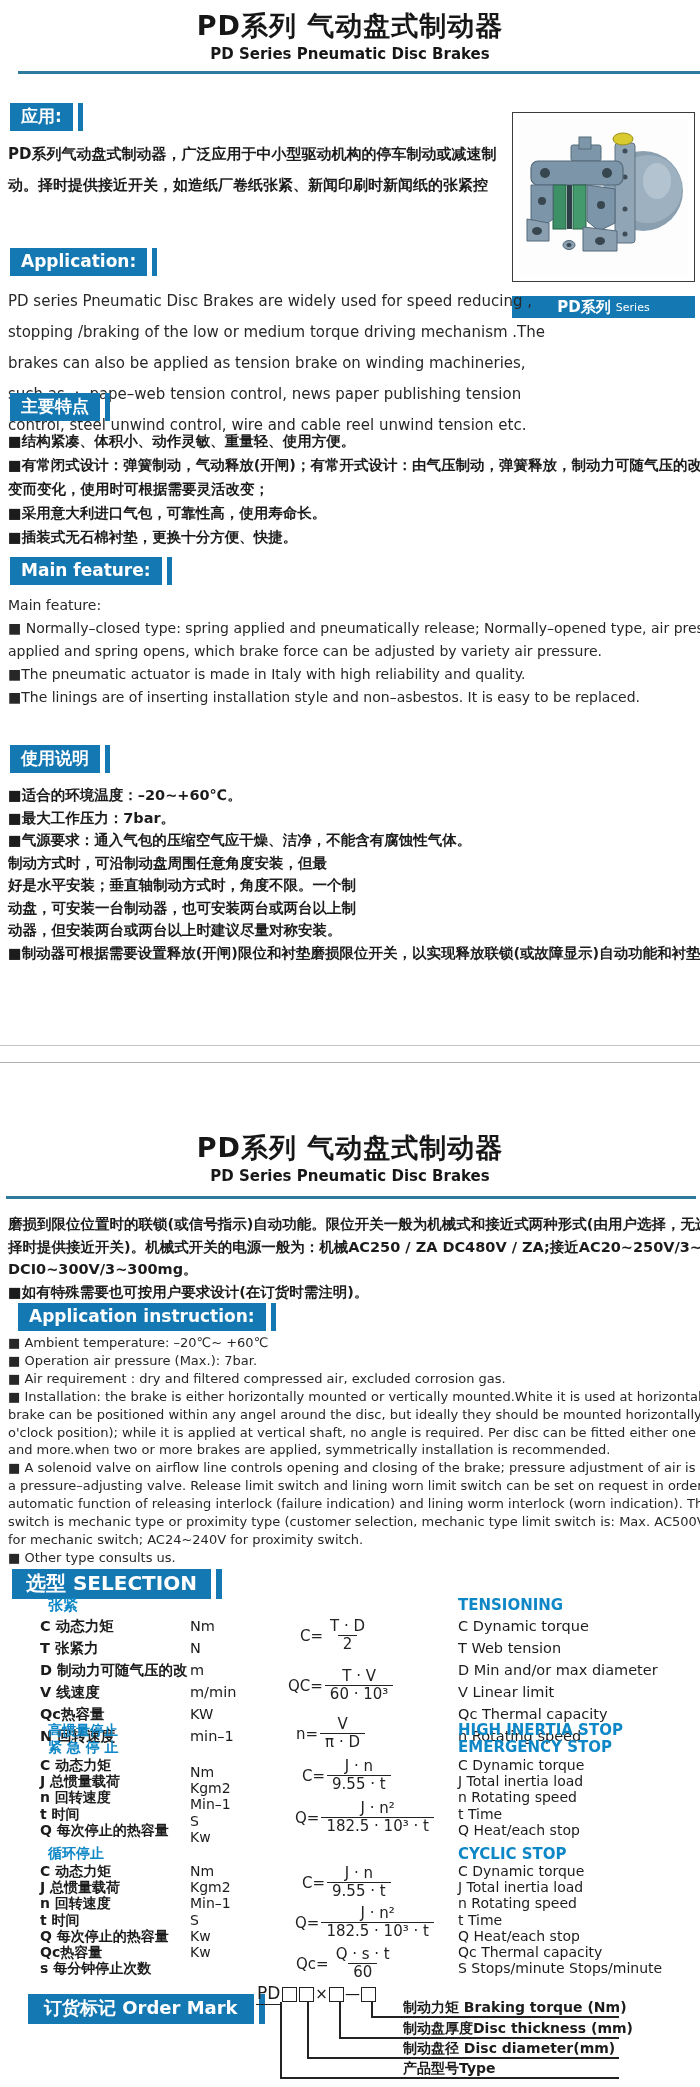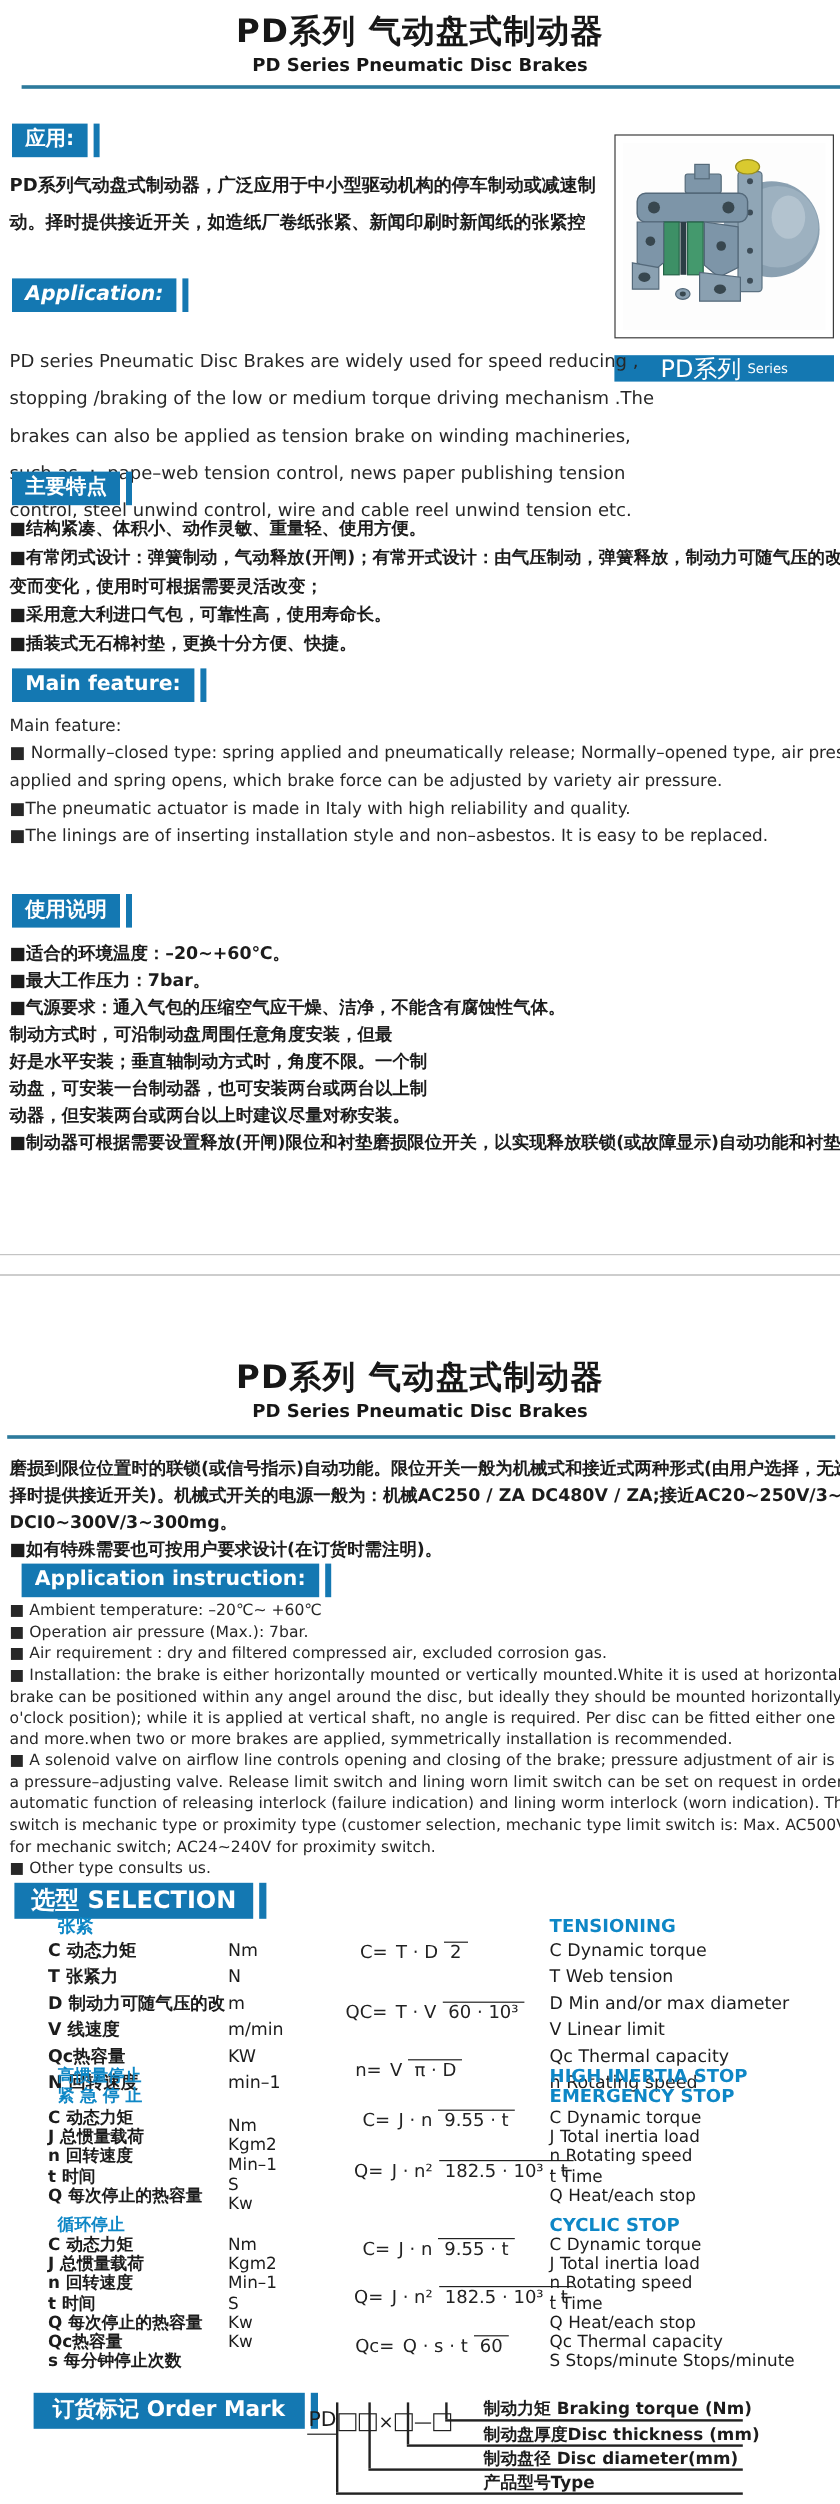--- a/index.html
+++ b/index.html
@@ -14,26 +14,26 @@
   
   .hdr{display:flex;align-items:stretch;gap:5px;}
   .hdr .box{background:#1478b2;color:#fff;font-weight:bold;font-size:17px;
             padding:3px 11px 5px;line-height:1.2;white-space:nowrap;}
   .hdr .bar{width:5px;background:#1478b2;}
   .para div{white-space:nowrap;}
   .cn{font-weight:600;}
   .bluetxt{color:#0e87c6;font-weight:bold;}
   .photo{border:1px solid #3c3c3c;background:#fff;padding:6px;}
   .serieslabel{background:#1478b2;color:#fff;display:flex;align-items:center;justify-content:center;gap:5px;}
-  .serieslabel .big{font-size:20px;font-weight:400;}
+  .serieslabel .big{font-size:15px;font-weight:700;}
   .serieslabel .small{font-size:11px;}
   
   .formula{display:flex;align-items:center;font-size:15px;color:#222;font-weight:500;}
   .formula .lhs{margin-right:2px;}
-  .frac{display:inline-flex;flex-direction:row;align-items:center;line-height:1.15;}
+  .frac{display:inline-flex;flex-direction:column;align-items:center;line-height:1.15;}
   .frac .num{padding:0 5px;}
   .frac .den{border-top:1.6px solid #222;padding:0 5px;}
   .col div{white-space:nowrap;}
   
   .vline{position:absolute;width:1.5px;background:#222;}
   .hline{position:absolute;height:1.5px;background:#222;}
   .sq{display:inline-block;width:13px;height:13px;border:1.4px solid #222;background:#fff;
       vertical-align:middle;margin:0 1px;}
   .codeglyph{display:inline-block;vertical-align:middle;font-size:15px;}
   .omlabel{position:absolute;font-size:14px;white-space:nowrap;font-weight:600;}
@@ -93,21 +93,21 @@
       <ellipse cx="81" cy="122" rx="5" ry="4" fill="#38474f"></ellipse>
       <ellipse cx="50" cy="126" rx="6" ry="4.5" fill="#8aa0b1" stroke="#54697a" stroke-width="1"></ellipse>
       <ellipse cx="50" cy="126" rx="2.5" ry="2" fill="#38474f"></ellipse>
     </svg>
   </div>
   <div class="abs serieslabel" style="left:512px;top:296px;width:183px;height:22px;">
     <span class="big">PD系列</span>
     <span class="small">Series</span>
   </div>
 
-  <div class="abs hdr" style="left:10px;top:232px;font-style:italic;">
+  <div class="abs hdr" style="left:10px;top:248px;">
     <span class="box">Application:</span>
     <span class="bar"></span>
   </div>
   <div class="abs para" style="left:8px;top:286px;width:495px;font-size:15px;line-height:31px;color:#272727;">
     <div>PD series Pneumatic Disc Brakes are widely used for speed reducing ,</div>
     <div>stopping /braking of the low or medium torque driving mechanism .The</div>
     <div>brakes can also be applied as tension brake on winding machineries,</div>
     <div>such as ： pape–web tension control, news paper publishing tension</div>
     <div>control, steel unwind control, wire and cable reel unwind tension etc.</div>
   </div>
@@ -331,21 +331,21 @@
     <div>Q Heat/each stop</div>
     <div>Qc Thermal capacity</div>
     <div>S Stops/minute   Stops/minute</div>
   </div>
 
   <div class="abs hdr" style="left:28px;top:1994px;">
     <span class="box" style="font-size:18px;padding:3px 16px 5px;">订货标记  Order Mark</span>
     <span class="bar" style="width:6px;"></span>
   </div>
 
-  <div class="abs" style="left:256px;top:1983px;white-space:nowrap;margin-top:24px;">
+  <div class="abs" style="left:256px;top:1983px;white-space:nowrap;">
     <span class="codeglyph" style="font-size:17px;border-bottom:1.6px solid #222;padding:0 1px 1px;">PD</span><span class="sq"></span><span class="sq"></span><span class="codeglyph">×</span><span class="sq"></span><span class="codeglyph">—</span><span class="sq"></span>
   </div>
 
   <div class="vline" style="left:280px;top:2002px;height:75px;"></div>
   <div class="vline" style="left:307px;top:2002px;height:55px;"></div>
   <div class="vline" style="left:339px;top:2002px;height:35px;"></div>
   <div class="vline" style="left:371px;top:2002px;height:14px;"></div>
   <div class="hline" style="left:371px;top:2016px;width:248px;"></div>
   <div class="hline" style="left:339px;top:2037px;width:280px;"></div>
   <div class="hline" style="left:307px;top:2057px;width:312px;"></div>

